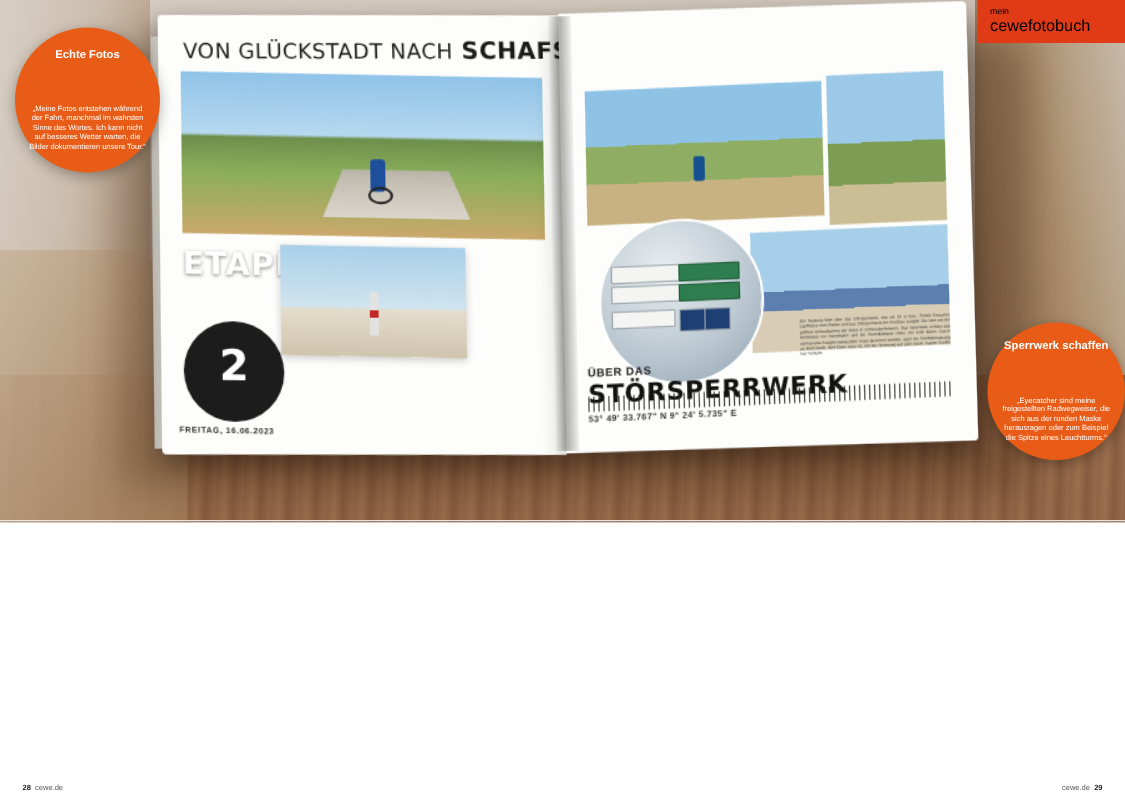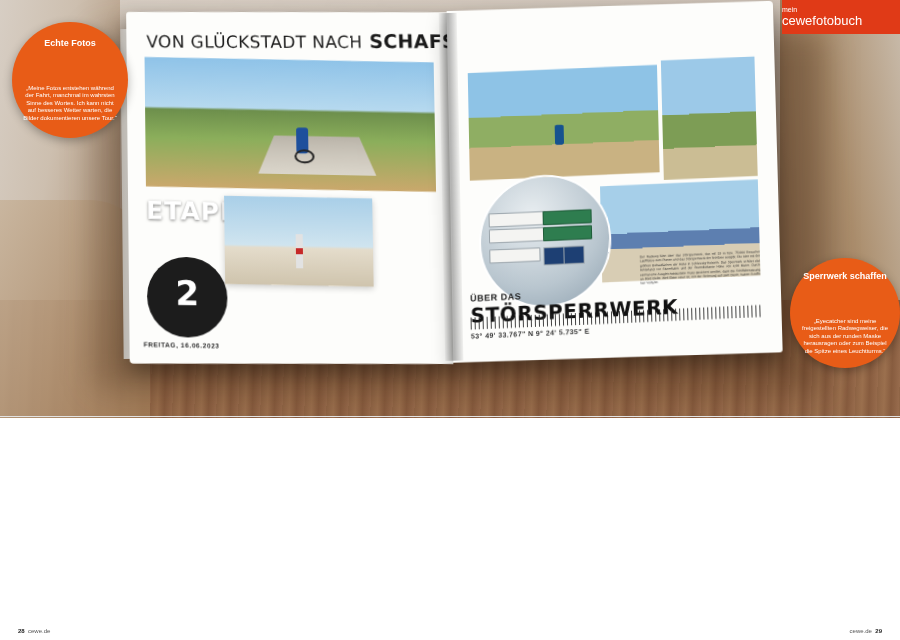--- a/index.html
+++ b/index.html
@@ -189,23 +189,23 @@
     gap:32px;
   }
   .bubble .b-title{font-weight:bold;font-size:9px;line-height:11px;margin-bottom:4px;}
   .bubble .b-text{font-size:6px;line-height:7.6px;}
   #bubble-left{left:12px;top:22px;width:116px;height:116px;}
   #bubble-right{left:790px;top:258px;width:110px;height:110px;}
 
   
   .logo-tag{
     position:absolute;right:0;top:0;width:118px;height:34px;
-    background:#e03a17;color:#ffffff;
+    background:#e03a17;color:#000000;
     display:flex;flex-direction:column;justify-content:center;
-    box-sizing:border-box;
+    padding-left:10px;box-sizing:border-box;
   }
   .logo-tag .mein{font-size:7px;line-height:8px;}
   .logo-tag .brand{font-size:13px;font-weight:bold;line-height:14px;}
   .logo-tag .brand span{font-weight:normal;}
 
   
   .lower{
     position:absolute;left:0;top:418px;width:900px;height:222px;background:#fff;
   }
 

